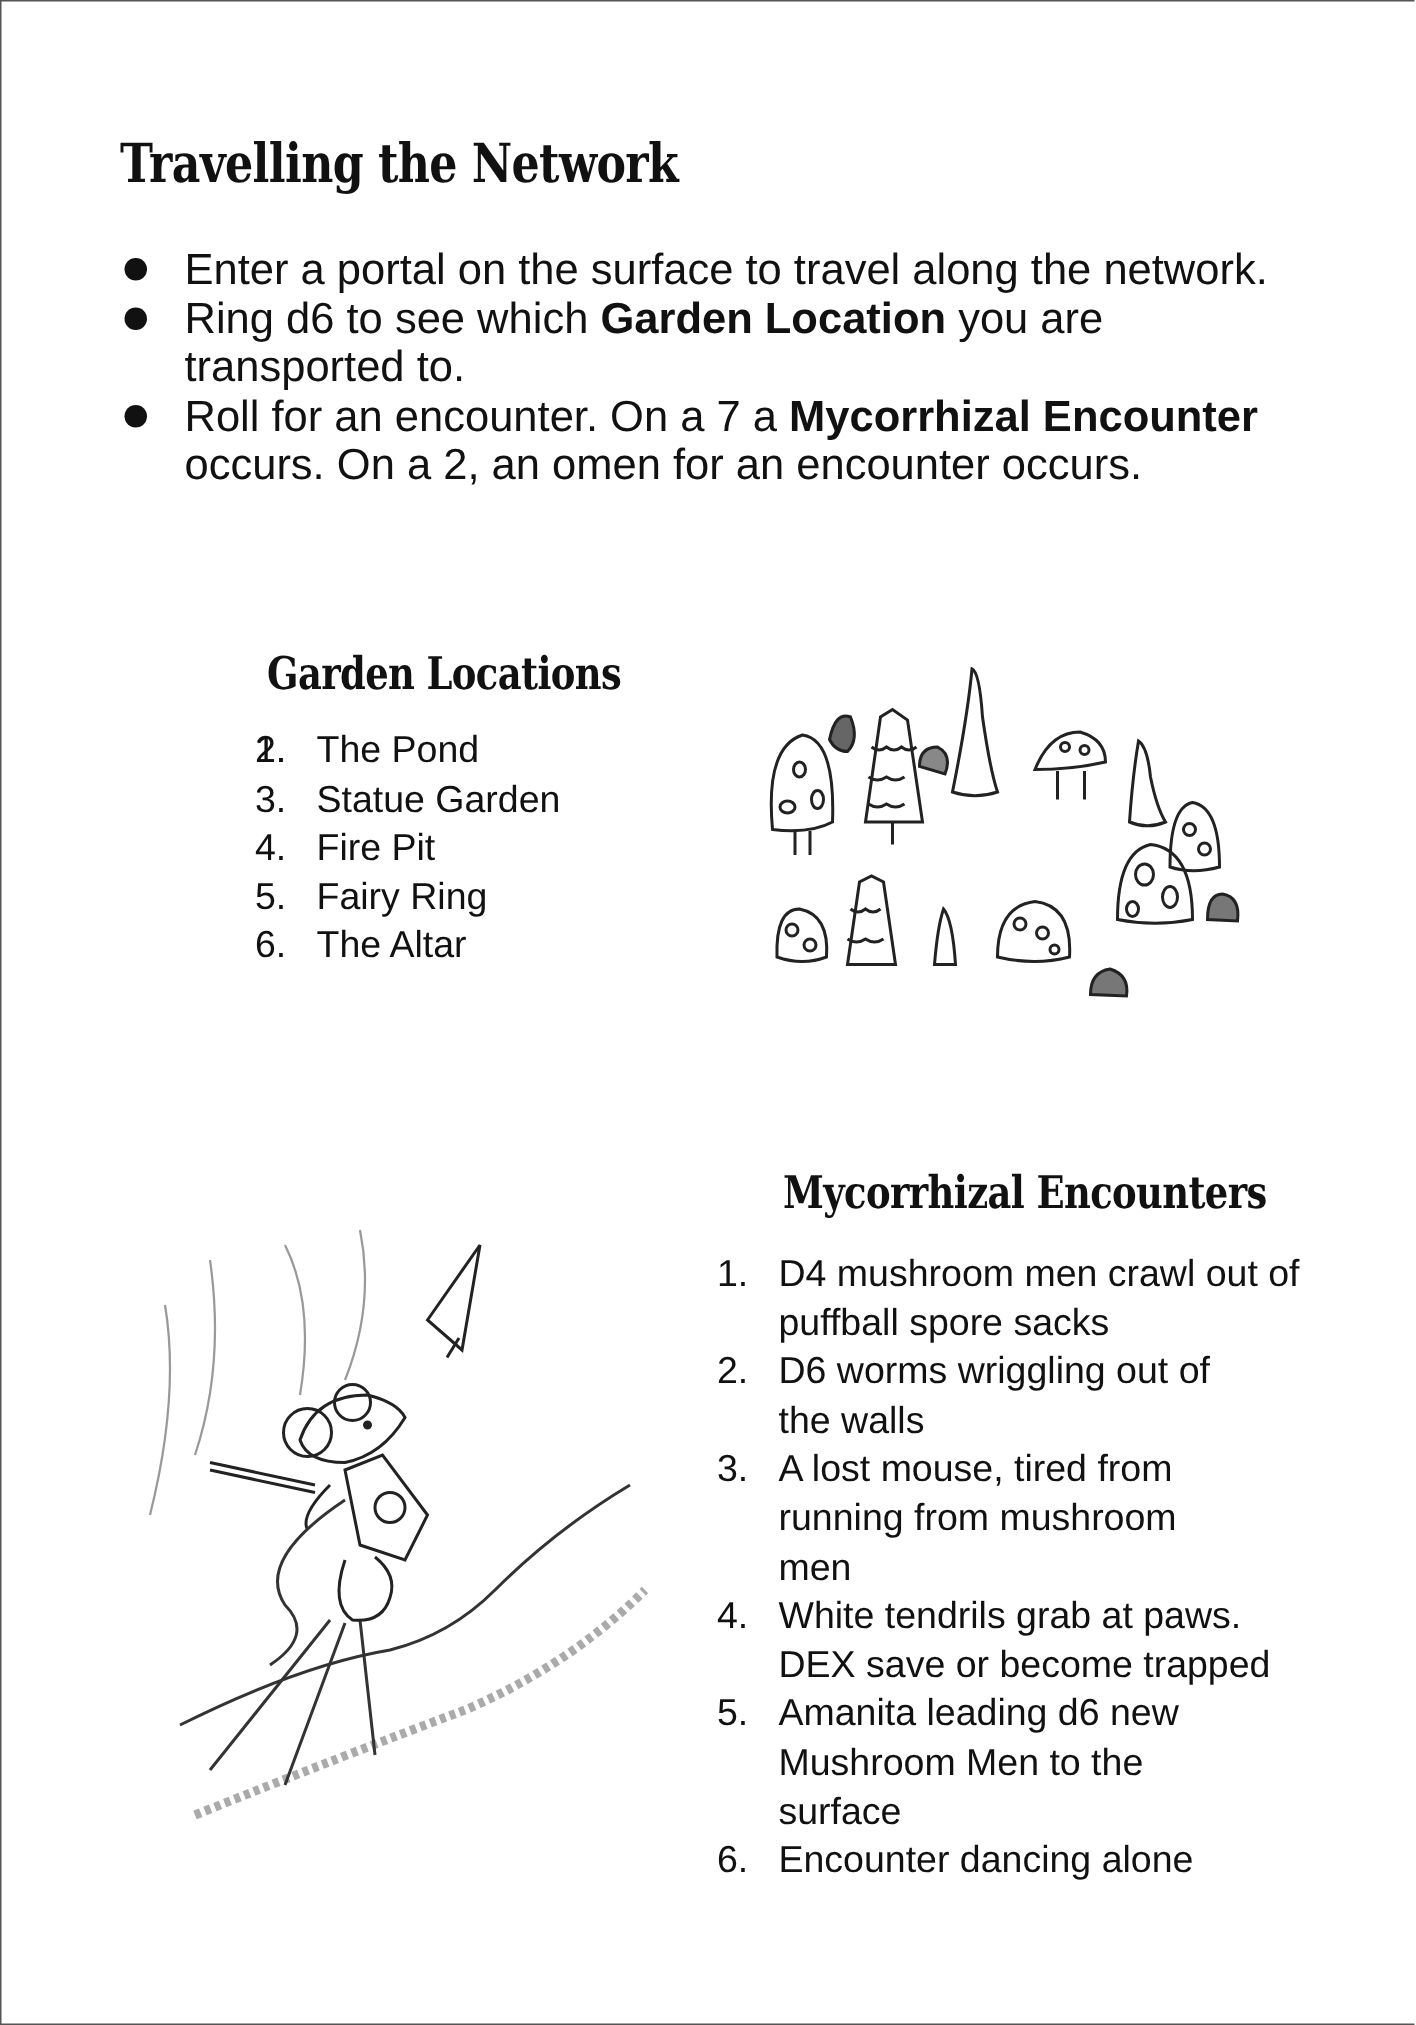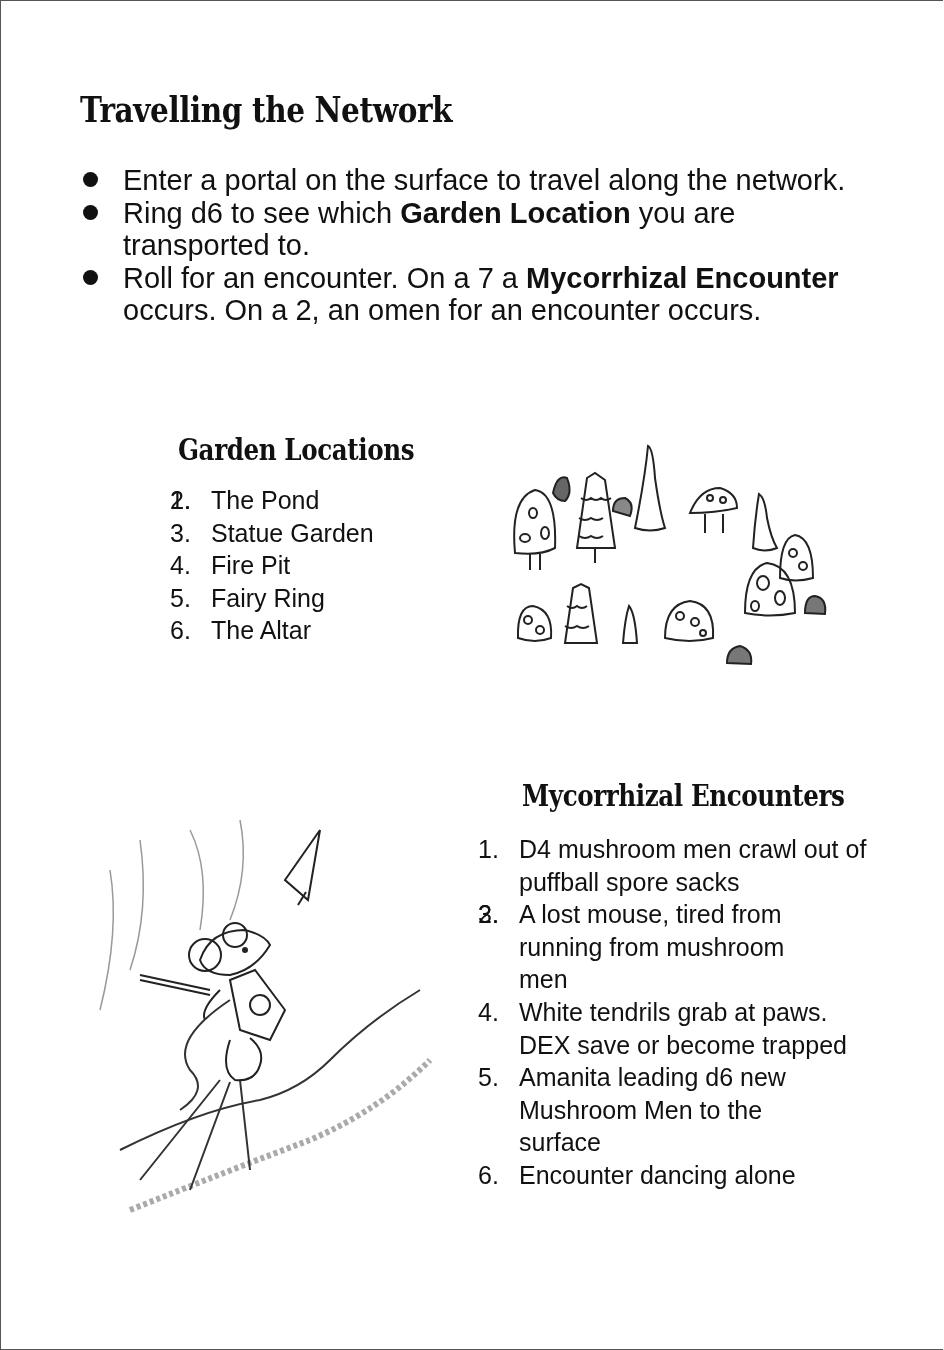--- a/index.html
+++ b/index.html
@@ -86,21 +86,21 @@
   <circle cx="185" cy="178" r="4"></circle>
     <circle cx="200" cy="184" r="4"></circle>
     <circle cx="208" cy="195" r="3"></circle>
   <path d="M232 225 Q232 210 245 208 Q258 212 256 226 Z" fill="#777"></path>
 </svg>
 
 <div class="h2 blackletter" style="left:522px; top:778px;">Mycorrhizal Encounters</div>
 
 <ol class="olist" style="left:478px; top:833px; width:400px;">
   <li><span class="num">1.</span><span>D4 mushroom men crawl out of puffball spore sacks</span></li>
-  <li style="padding-right:40px"><span class="num">2.</span></li>
+  <li style="padding-right:40px"><span class="num">2.</span><span>D6 worms wriggling out of the walls</span></li>
   <li style="padding-right:60px"><span class="num">3.</span><span>A lost mouse, tired from running from mushroom men</span></li>
   <li><span class="num">4.</span><span>White tendrils grab at paws. DEX save or become trapped</span></li>
   <li style="padding-right:70px"><span class="num">5.</span><span>Amanita leading d6 new Mushroom Men to the surface</span></li>
   <li><span class="num">6.</span><span>Encounter dancing alone</span></li>
 </ol>
 
 <svg class="illus" style="left:80px; top:810px;" width="370" height="410" viewBox="0 0 370 410" fill="none" stroke="#222" stroke-width="2">
   <path d="M30 60 Q40 120 20 200 M60 30 Q70 100 50 160 M110 20 Q130 60 120 120 M160 10 Q170 60 150 110" stroke="#999" stroke-width="1.5"></path>
   <path d="M40 340 Q120 300 180 290 Q220 280 250 250 Q290 210 340 180" stroke="#333"></path>
   <path d="M50 400 Q150 360 230 330 Q300 300 350 250" stroke="#aaa" stroke-width="6" stroke-dasharray="4 3"></path>

